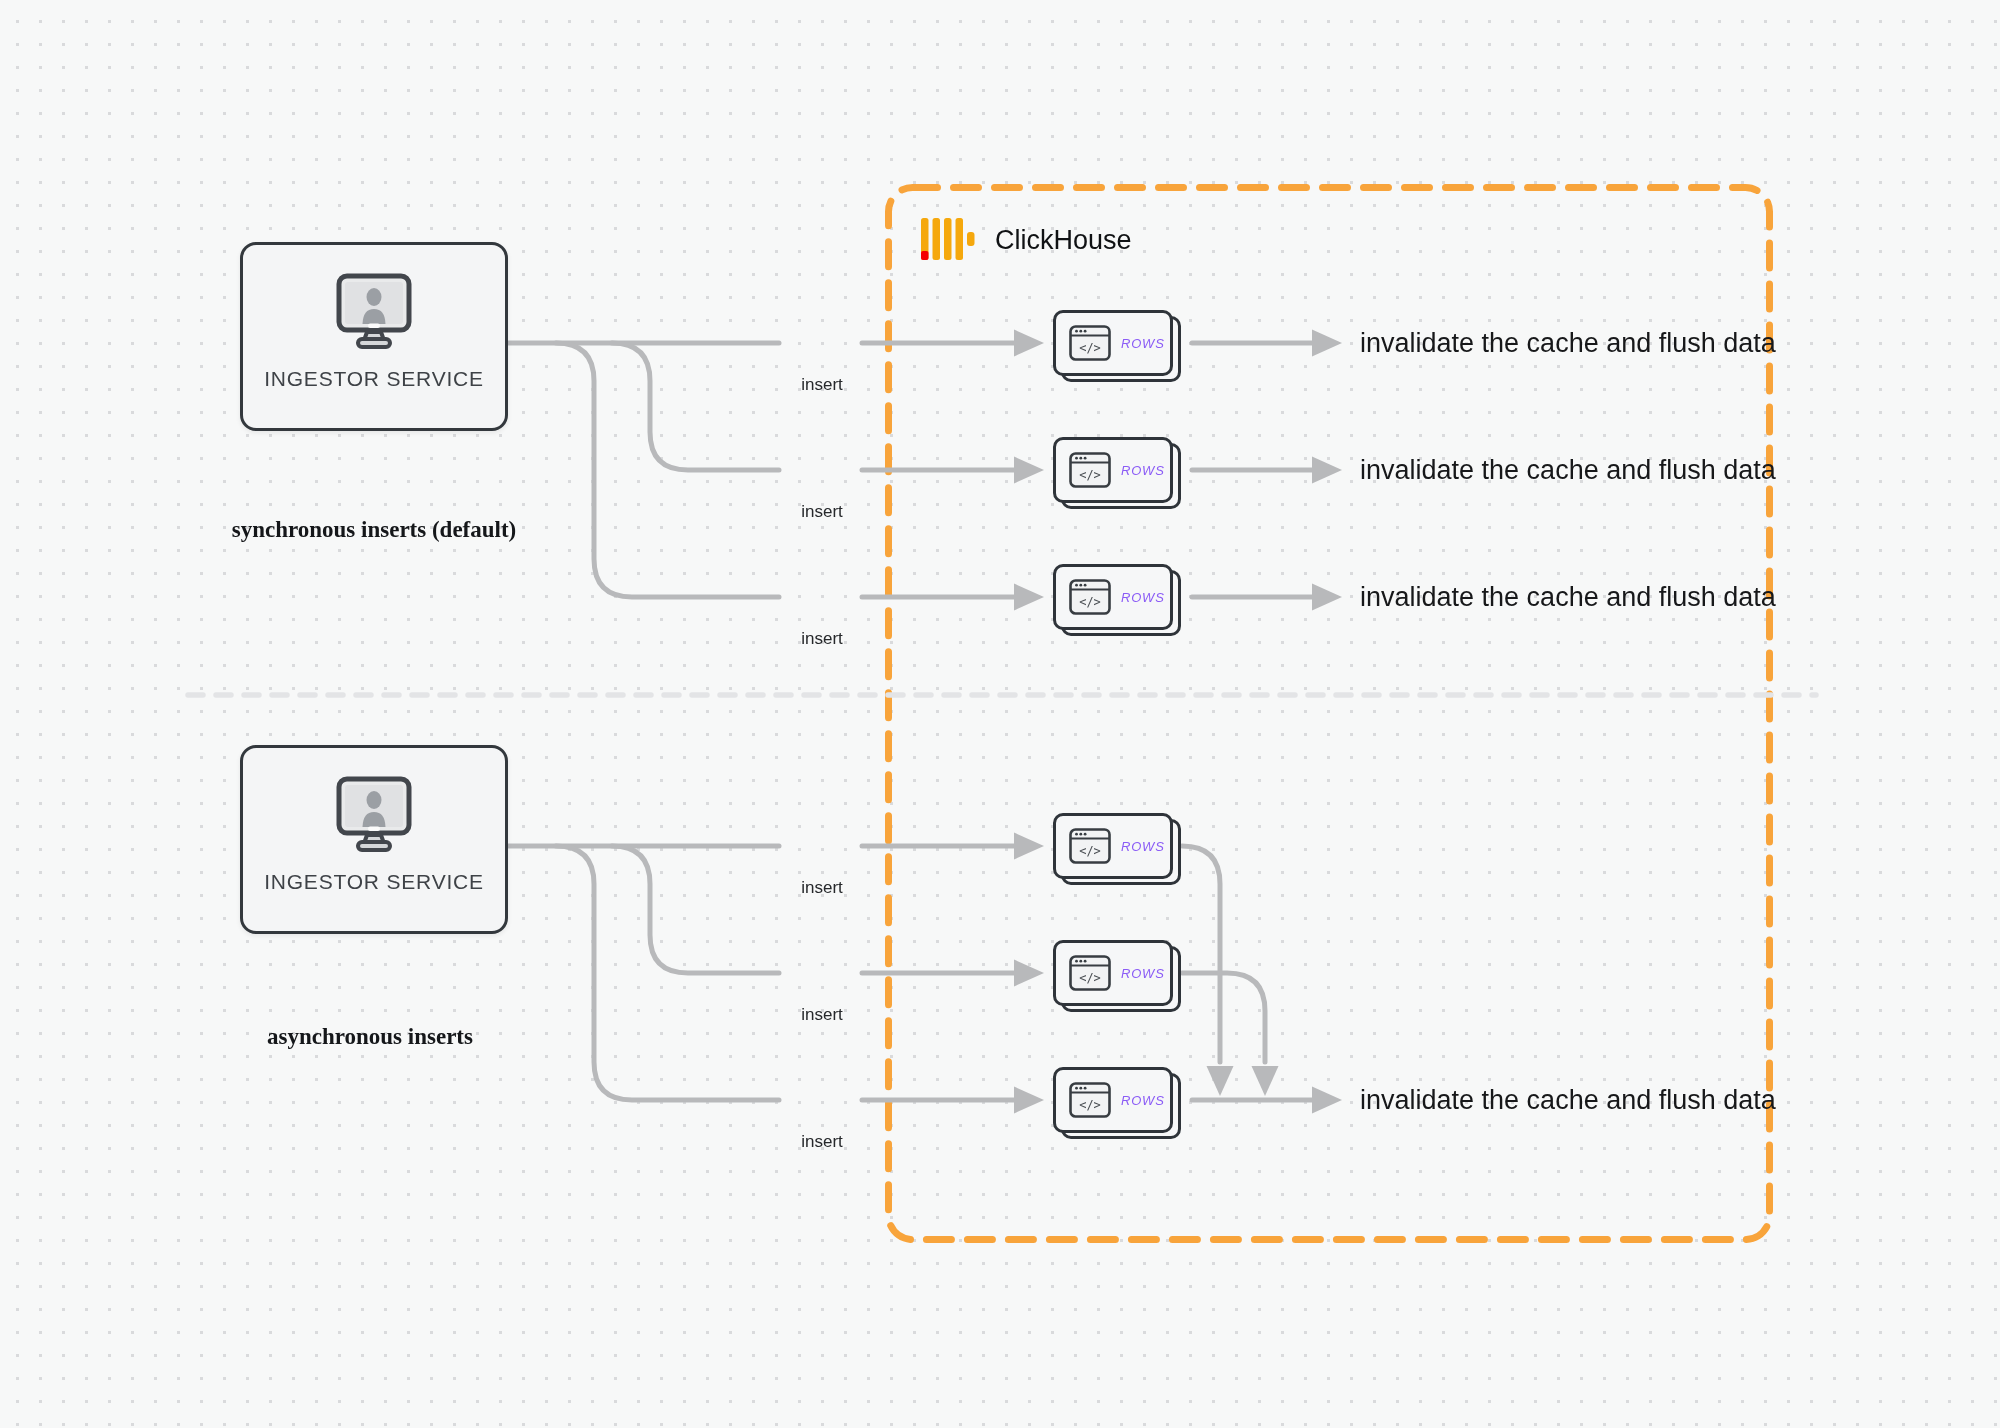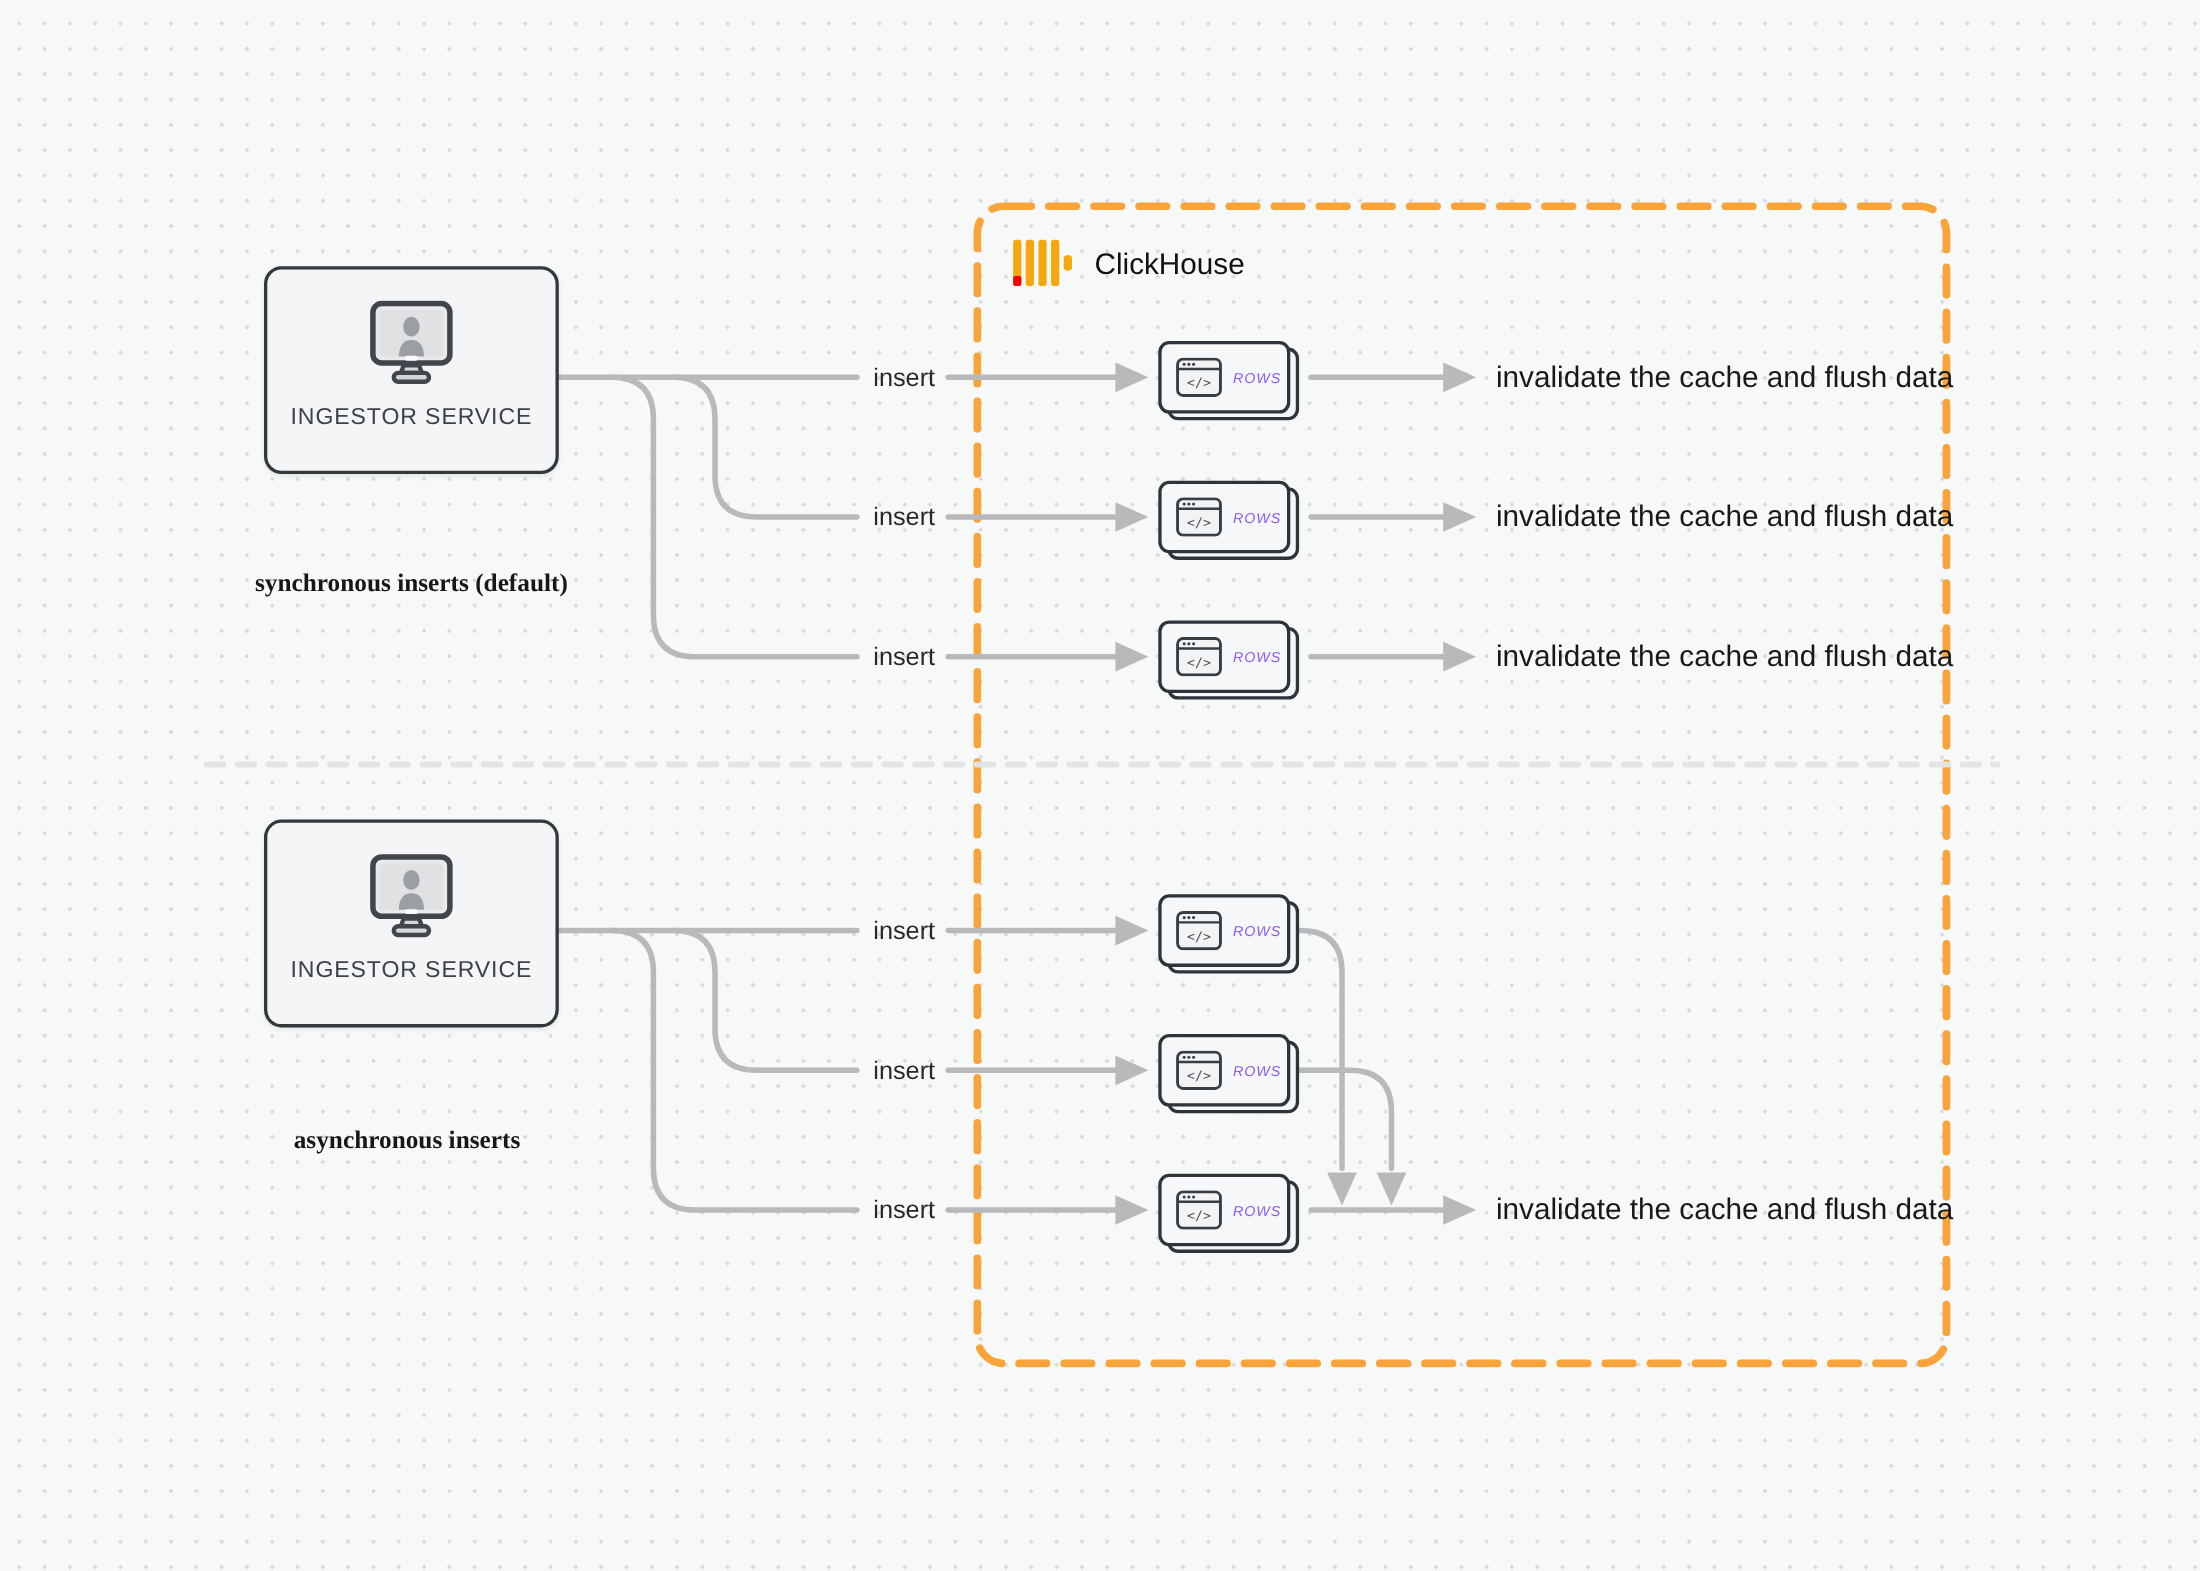--- a/index.html
+++ b/index.html
@@ -29,21 +29,21 @@
     margin-top:10px;font-size:21px;color:#3e4247;letter-spacing:.8px;
   }
 
   .caption{
     position:absolute;width:420px;text-align:center;transform:translate(-50%,-50%);
     font-size:23px;font-weight:bold;color:#15171a;font-family:Liberation Serif, serif;
   }
 
   .insert-label{
     position:absolute;transform:translate(-50%,-50%);
-    font-size:23px;color:#26282b;background:transparent;
+    font-size:17px;color:#26282b;background:transparent;margin-top:42px;
   }
   .invalidate-label{
     position:absolute;transform:translate(0,-50%);
     font-size:27px;color:#17181a;white-space:nowrap;
   }
 
   .rows-card{position:absolute;width:128px;height:72px;}
   .rows-card .back{
     position:absolute;left:8px;top:6px;width:120px;height:66px;
     background:#f6f7f8;border:3px solid #2f343a;border-radius:10px;box-sizing:border-box;

